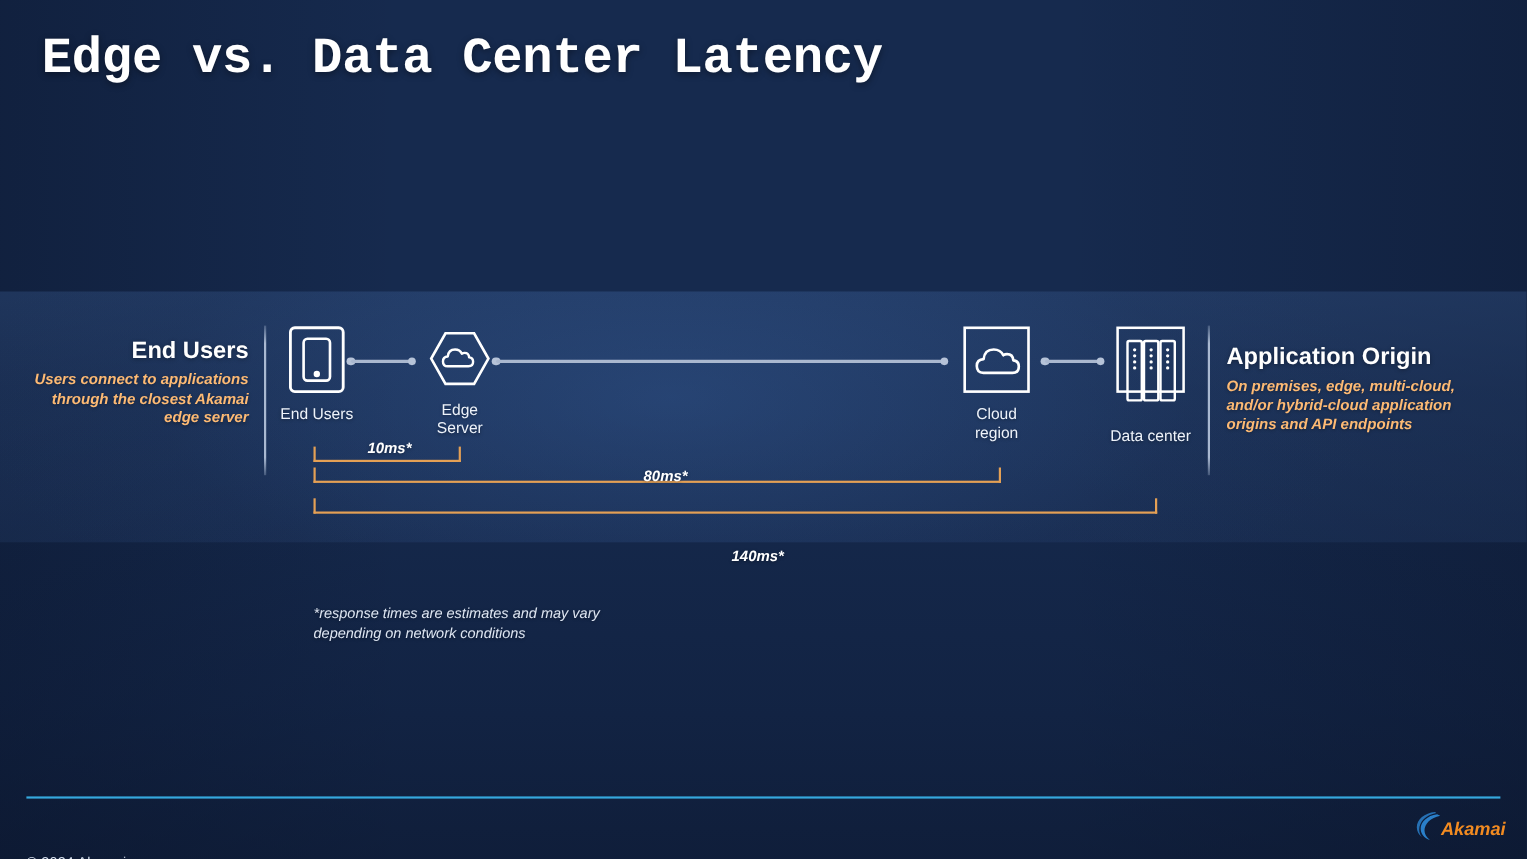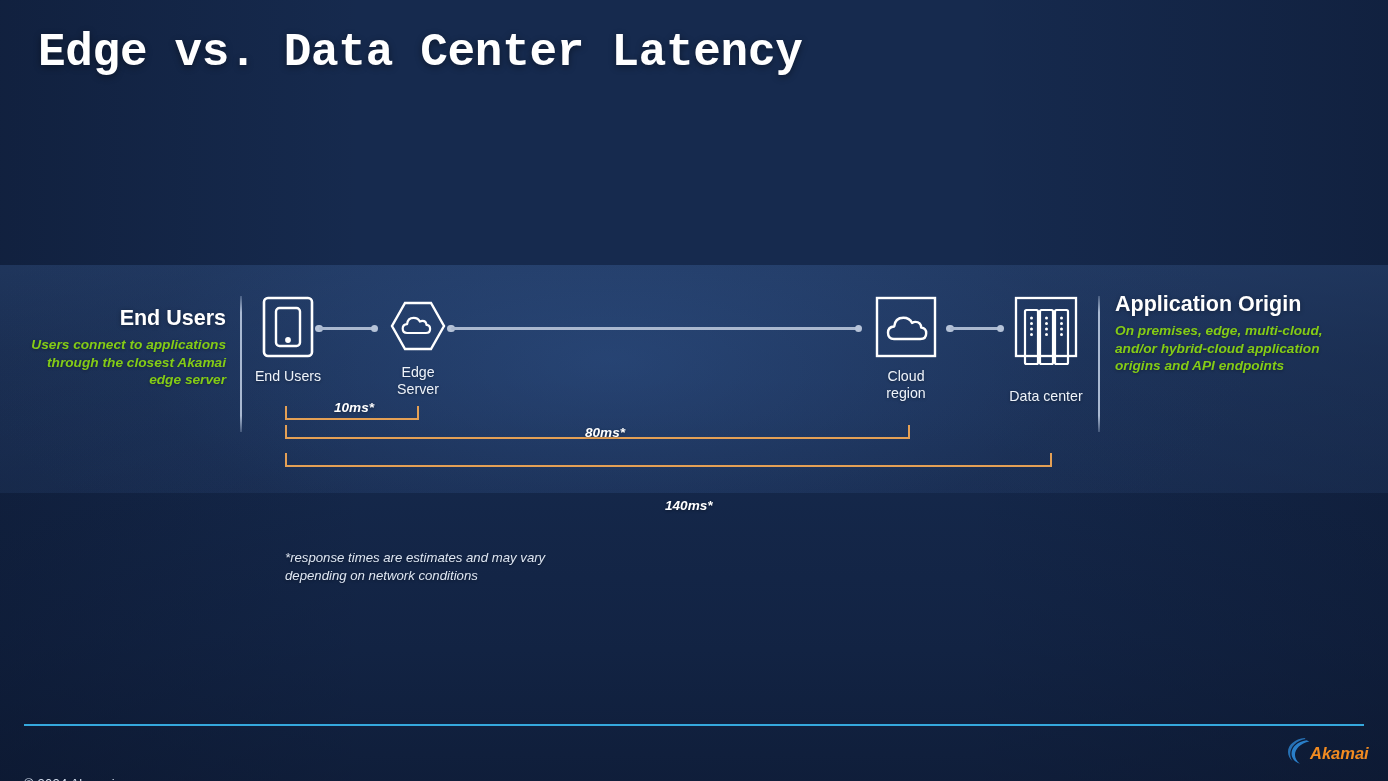--- a/index.html
+++ b/index.html
@@ -50,34 +50,34 @@
     font-weight: bold;
     color: #ffffff;
     letter-spacing: -0.3px;
     text-shadow: 0 2px 7px rgba(0,0,0,0.40);
     white-space: nowrap;
     font-family: Liberation Mono, monospace;
   }
   
   .panel { position: absolute; }
   .panel-left  { left: 30px;  top: 306px; width: 196px; text-align: right; }
-  .panel-right { left: 1115px; top: 292px; width: 250px; text-align: left; }
+  .panel-right { left: 1115px; top: 312px; width: 250px; text-align: left; }
   .panel-heading {
     font-size: 21.5px;
     font-weight: bold;
     color: #ffffff;
     margin-bottom: 5px;
     white-space: nowrap;
     text-shadow: 0 1px 4px rgba(0,0,0,0.35);
   }
   .panel-body {
     font-size: 13.7px;
     font-style: italic;
     font-weight: bold;
-    color: #84cc16;
+    color: #fdba74;
     line-height: 17.5px;
     text-shadow: 0 1px 3px rgba(0,0,0,0.3);
   }
   .divider {
     position: absolute;
     width: 2px;
     background: linear-gradient(to bottom, rgba(190,205,228,0.25), rgba(200,214,235,0.82) 12%, rgba(200,214,235,0.82) 88%, rgba(190,205,228,0.25));
   }
   .divider-left  { left: 240px;  top: 296px; height: 136px; }
   .divider-right { left: 1098px; top: 296px; height: 136px; }

